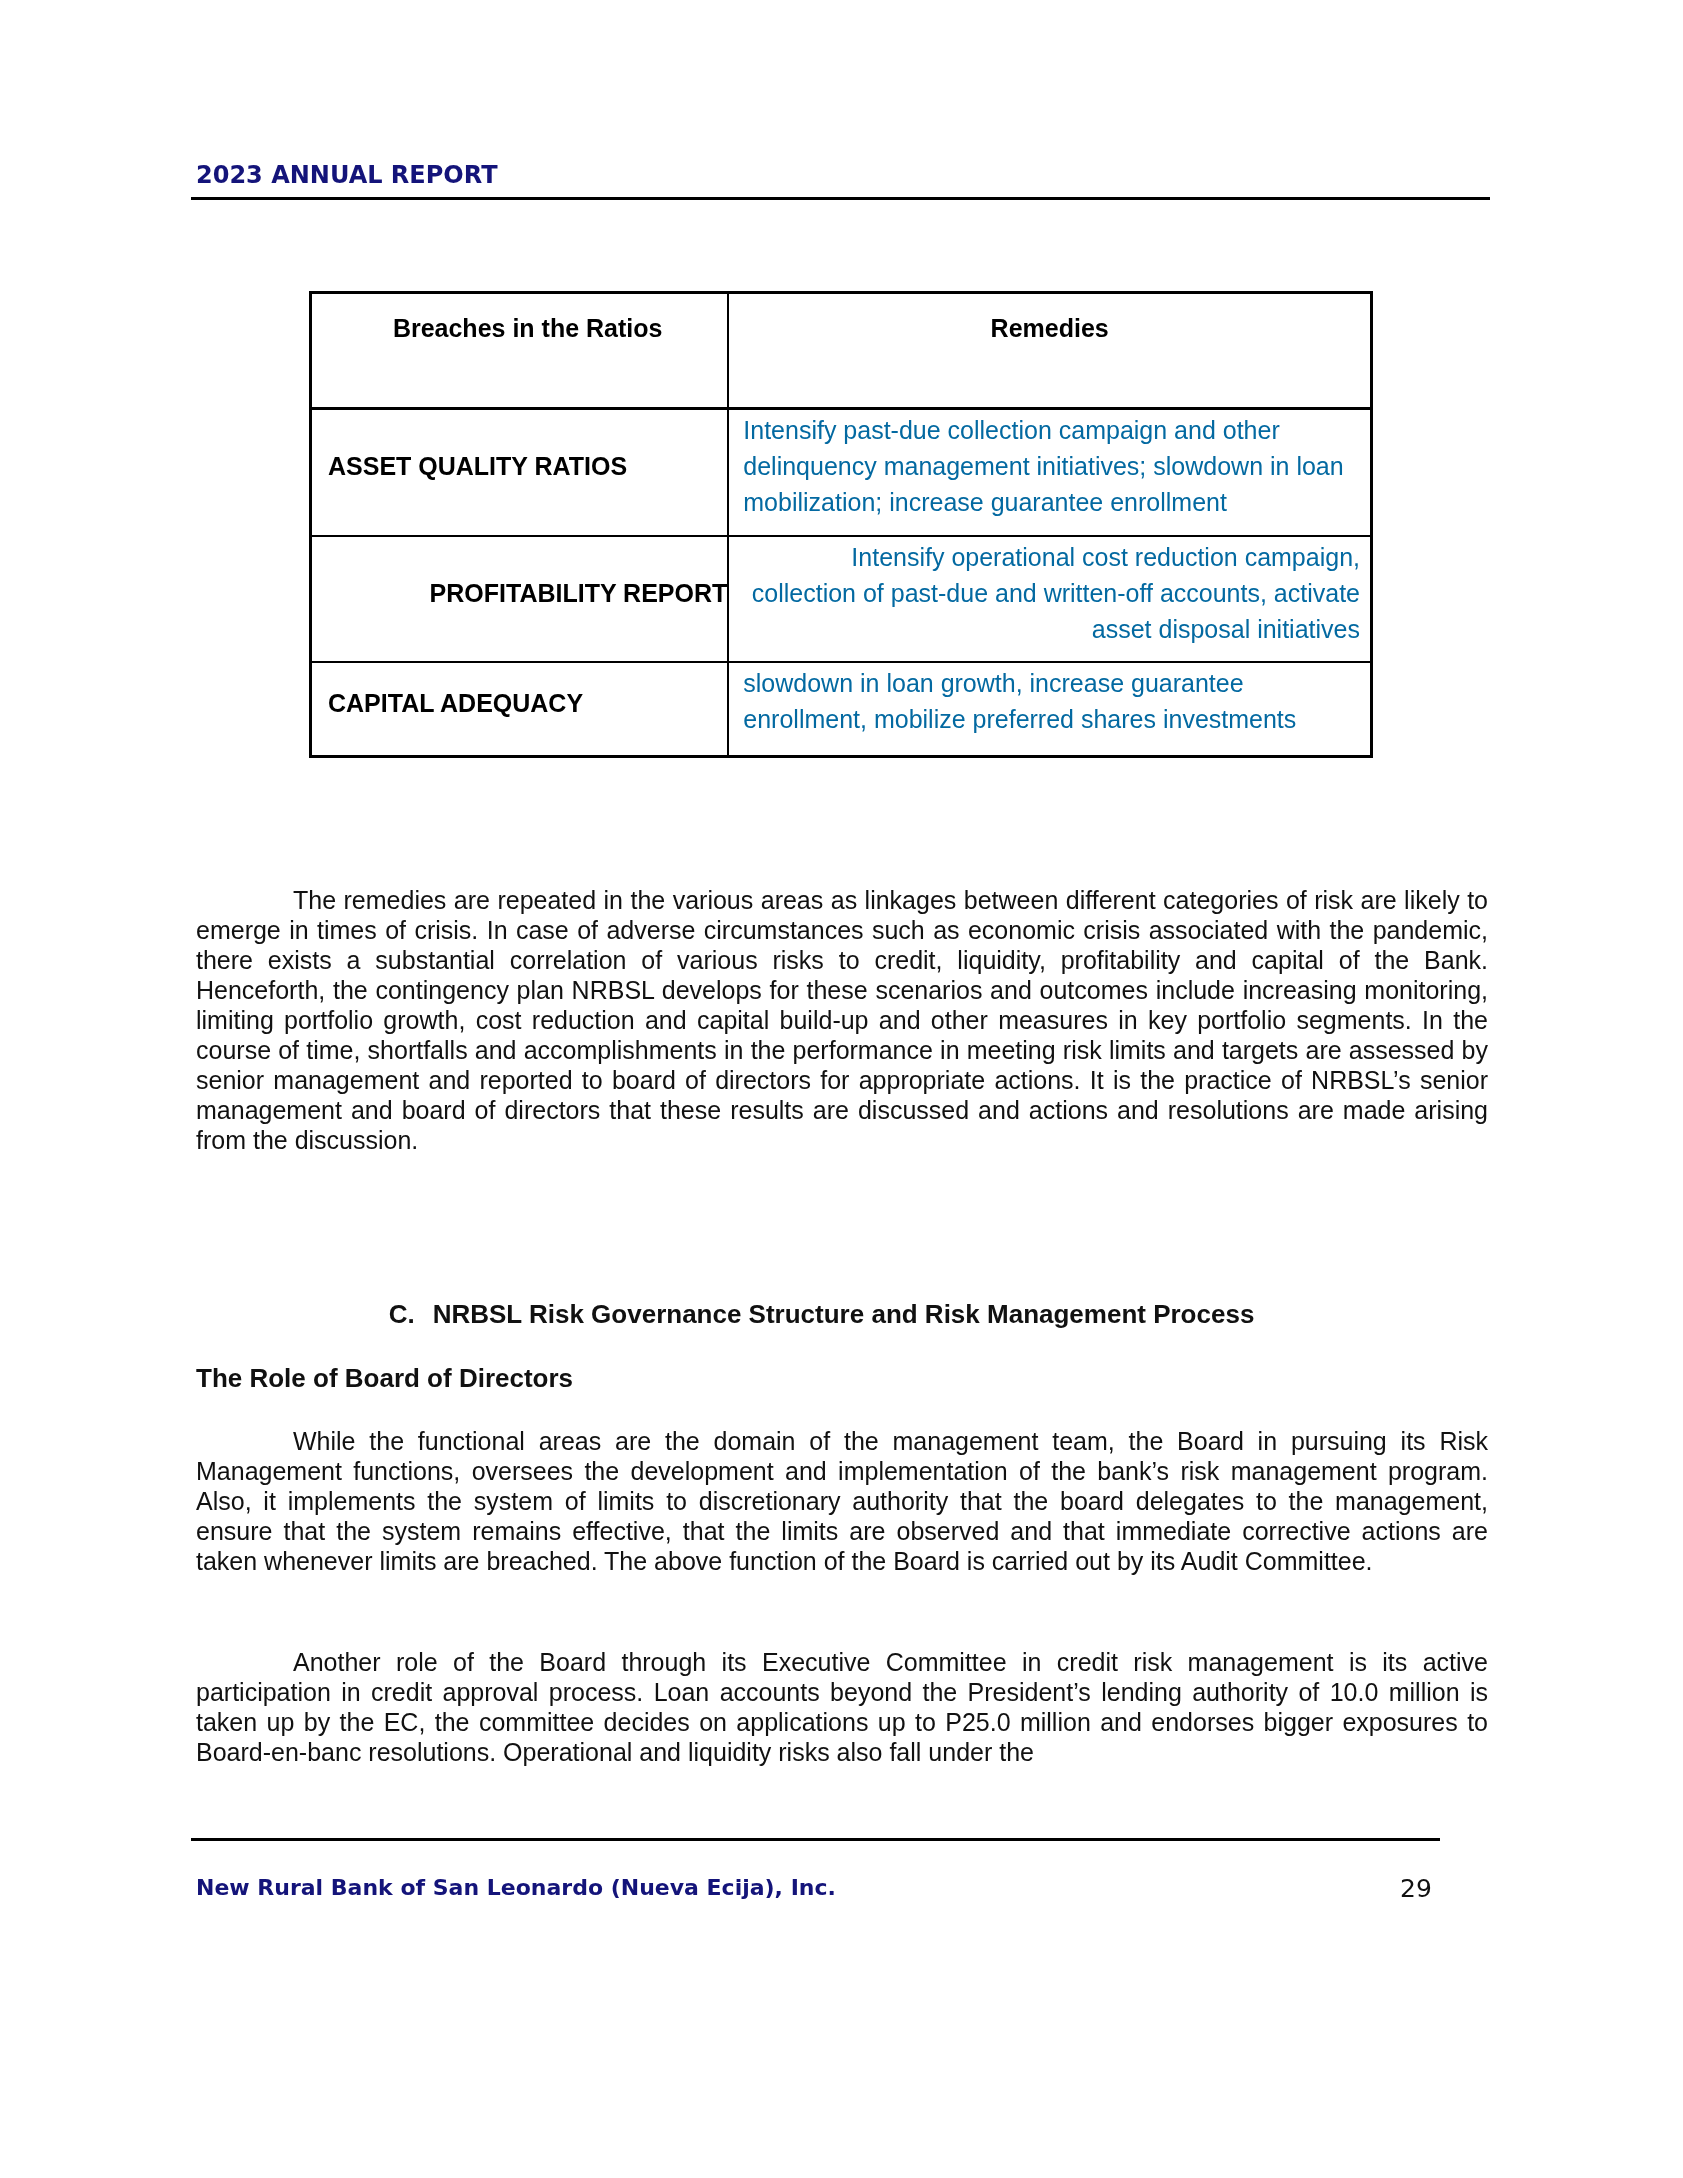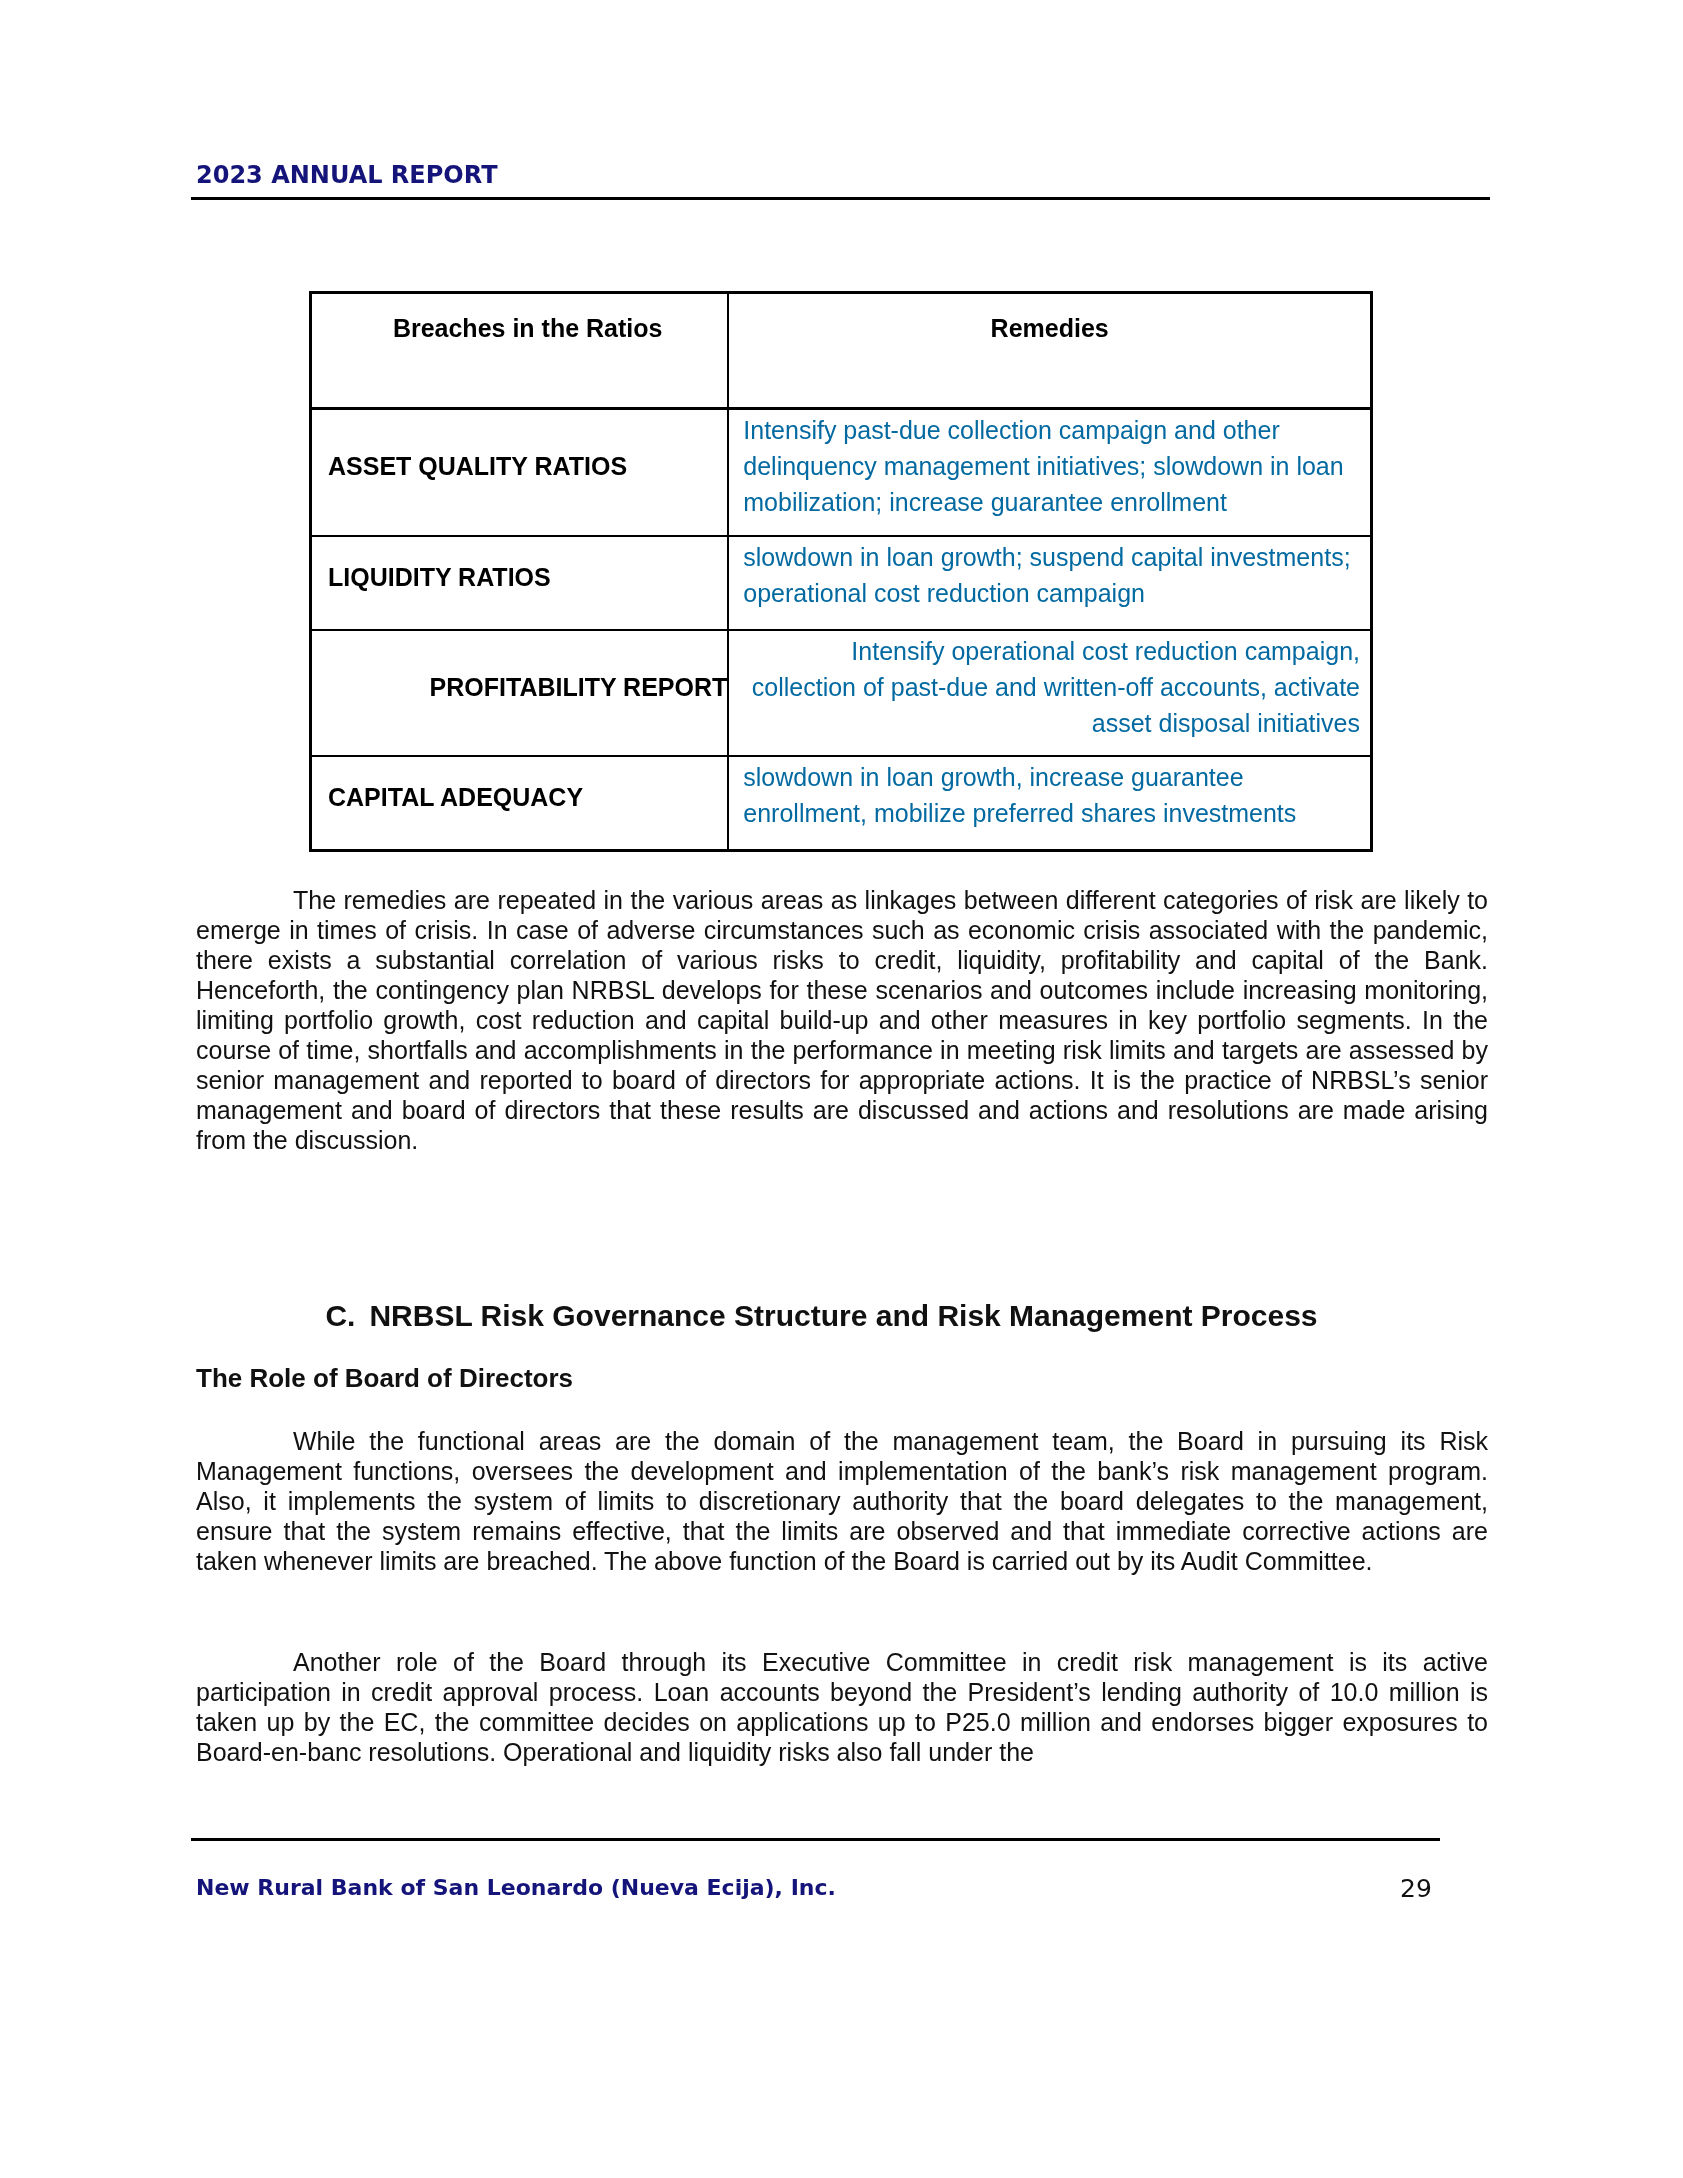--- a/index.html
+++ b/index.html
@@ -100,21 +100,21 @@
     .indent { text-indent: 97px; }
     .p1 { top: 885px; }
     .section-heading {
       position: absolute;
       left: 0;
       width: 1683px;
       top: 1299px;
       text-align: center;
       font-family: "Liberation Sans", sans-serif;
       font-weight: bold;
-      font-size: 30px;
+      font-size: 26px;
       color: #111;
     }
     .section-heading .inner {
       position: relative;
       left: -20px;
     }
     .section-heading .letter {
       display: inline-block;
       width: 44px;
       text-align: left;
@@ -168,24 +168,20 @@
     <tr>
       <th class="col-breach th-breach">Breaches in the Ratios</th>
       <th class="col-remedy th-remedy">Remedies</th>
     </tr>
   </thead>
   <tbody>
     <tr class="row-1">
       <td class="col-breach cell-breach"><span>ASSET QUALITY RATIOS</span></td>
       <td class="col-remedy cell-remedy">Intensify past-due collection campaign and other delinquency management initiatives; slowdown in loan mobilization; increase guarantee enrollment</td>
     </tr>
-    <tr class="row-2">
-      <td class="col-breach cell-breach"><span>LIQUIDITY RATIOS</span></td>
-      <td class="col-remedy cell-remedy">slowdown in loan growth; suspend capital investments; operational cost reduction campaign</td>
-    </tr>
     <tr class="row-3">
       <td class="col-breach cell-breach"><span>PROFITABILITY REPORT</span></td>
       <td class="col-remedy cell-remedy">Intensify operational cost reduction campaign, collection of past-due and written-off accounts, activate asset disposal initiatives</td>
     </tr>
     <tr class="row-4">
       <td class="col-breach cell-breach"><span>CAPITAL ADEQUACY</span></td>
       <td class="col-remedy cell-remedy">slowdown in loan growth, increase guarantee enrollment, mobilize preferred shares investments</td>
     </tr>
   </tbody>
 </table>

